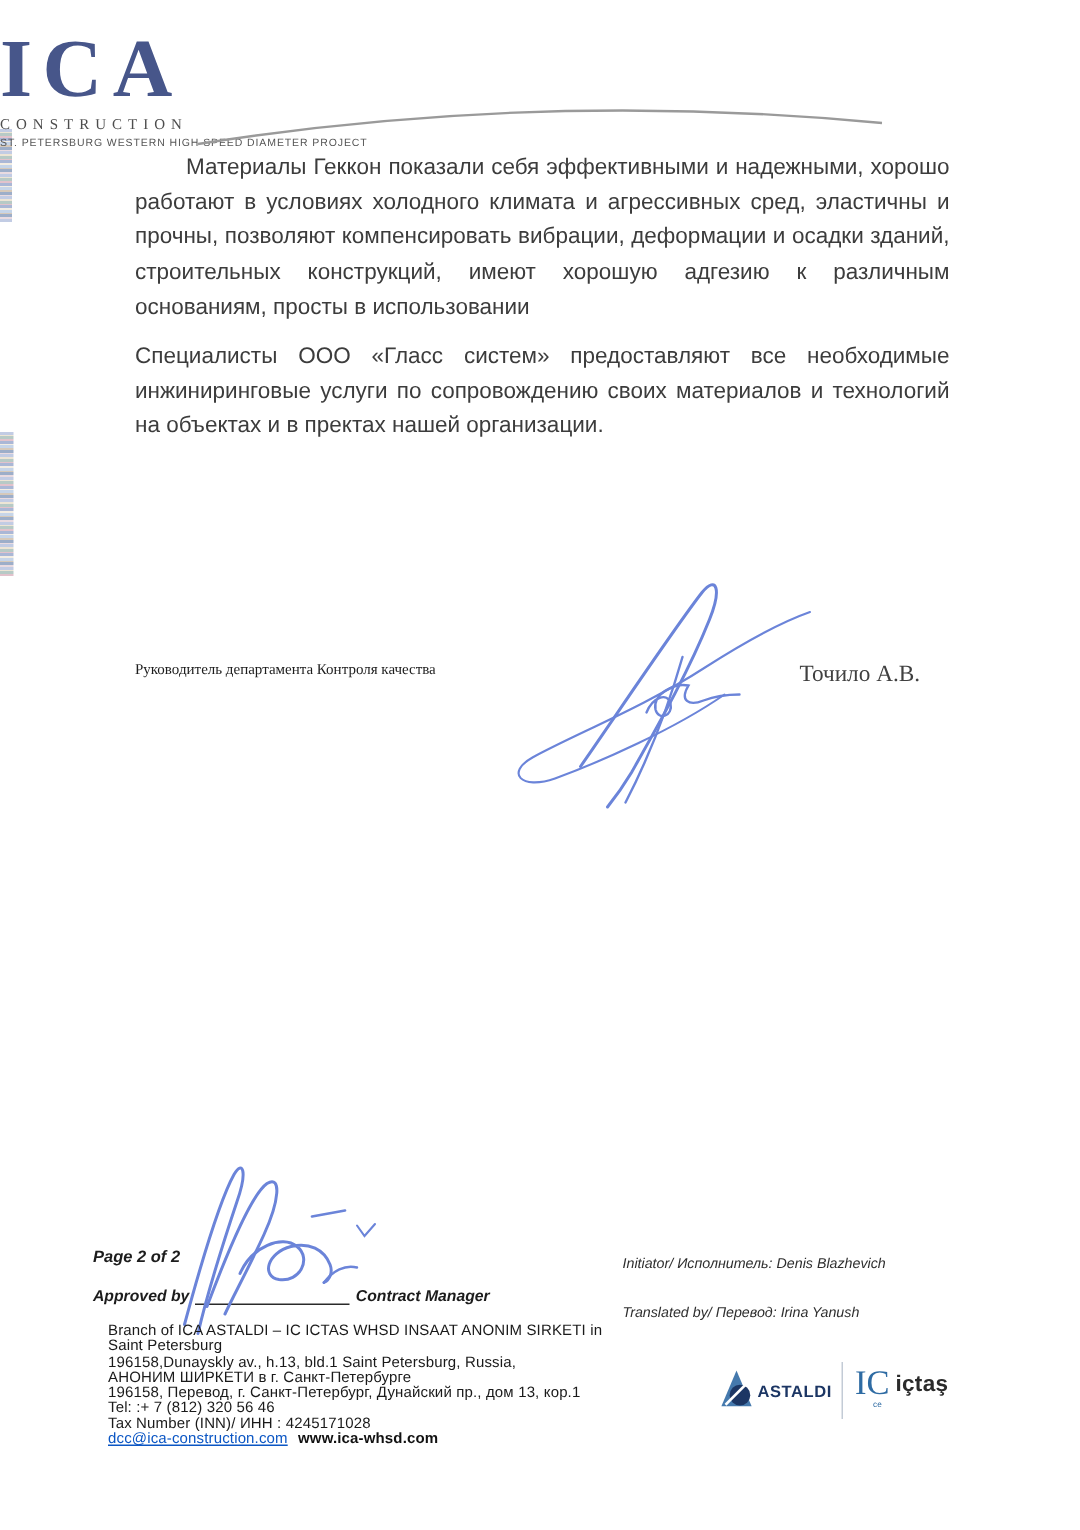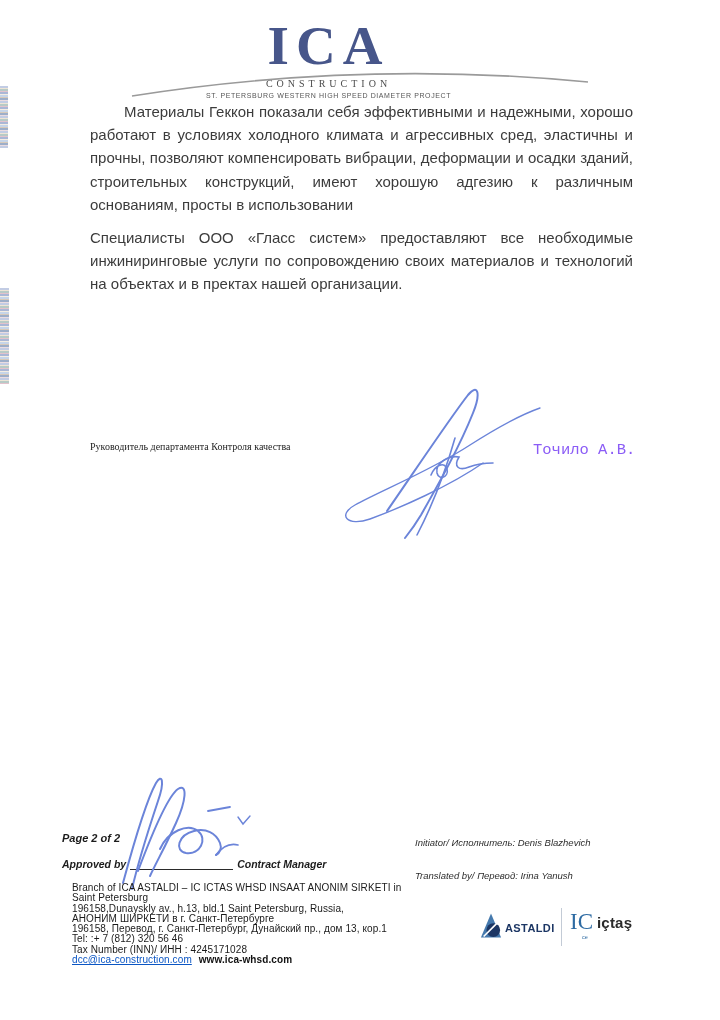--- a/index.html
+++ b/index.html
@@ -14,21 +14,21 @@
     position:absolute; left:0; width:8px; opacity:.75; filter:blur(.4px);
     background:repeating-linear-gradient(180deg,
       #aebcdc 0 2px, #e7ddc8 2px 3px, #9fb9b4 3px 5px, #d9aebc 5px 6px,
       #8e9fc9 6px 8px, #efe7da 8px 9px, #b4c8e2 9px 11px, #c9b8a4 11px 12px,
       #7d93b8 12px 14px, #e2cfd8 14px 15px);
   }
   .noise-1 { top:86px; height:62px; }
   .noise-2 { top:288px; height:96px; width:9px; }
 
   
-  .logo-wrap { position:absolute; top:18px; left:0; width:657px; text-align:center; }
+  .logo-wrap { position:absolute; top:18px; left:0; width:657px; }
   .logo-arc { position:absolute; left:128px; top:38px; }
   .logo-ica {
     font-family:"Liberation Serif", serif; font-size:55px; line-height:1;
     color:#47568a; letter-spacing:7px; font-weight:bold; position:relative;
   }
   .logo-construction {
     font-family:"Liberation Serif", serif; font-size:10px; letter-spacing:4px;
     color:#4d4d4d; margin-top:5px;
   }
   .logo-tagline { font-size:7px; letter-spacing:.6px; color:#565656; margin-top:3px; }
@@ -42,21 +42,21 @@
   .doc-body p { margin:0 0 15px 0; }
   .doc-body p.indent { text-indent:34px; margin-bottom:10px; }
 
   
   .sig-title {
     position:absolute; left:90px; top:441px;
     font-family:"Liberation Serif", serif; font-size:10px; color:#1d1d1d;
   }
   .sig-name {
     position:absolute; left:533px; top:441px;
-    font-family:Liberation Mono, monospace; font-size:15.5px; color:#8b5cf6;
+    font-family:Liberation Serif, serif; font-size:15.5px; color:#404040;
   }
   .sig-main { position:absolute; left:335px; top:383px; }
   .sig-approved { position:absolute; left:108px; top:771px; }
 
   
   .page-label {
     position:absolute; left:62px; top:832px;
     font-size:11px; font-style:italic; font-weight:bold; color:#1c1c1c;
   }
   .approved-row {

